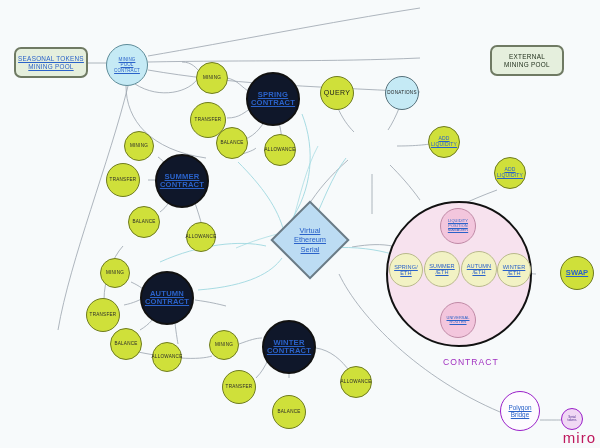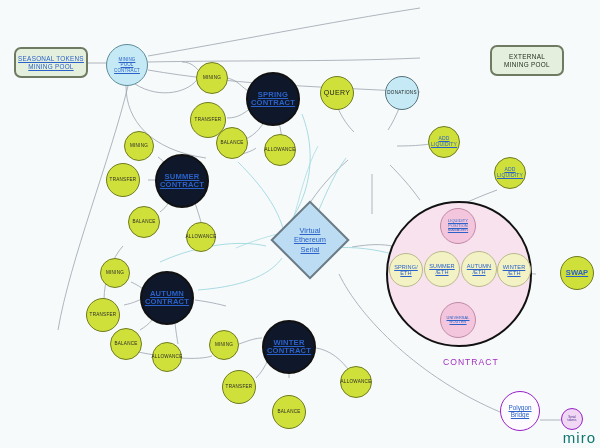--- a/index.html
+++ b/index.html
@@ -72,21 +72,21 @@
 
   
   #evm-wrap{position:absolute;}
   #evm-shape{position:absolute;left:0;top:0;width:100%;height:100%;
     background:#bcdcf3;border:2.4px solid #6b7b85;
     transform:rotate(45deg);box-sizing:border-box;}
   #evm-text{position:absolute;left:0;top:0;width:100%;height:100%;
     display:flex;align-items:center;justify-content:center;text-align:center;}
   #evm-text .lbl{color:#2a62c9;text-decoration:underline;font-size:7.4px;line-height:1.25;font-weight:500;}
 
-  #watermark{position:absolute;right:4px;bottom:2px;color:#0f766e;
+  #watermark{position:absolute;right:4px;bottom:2px;color:#be185d;
     font-size:15px;letter-spacing:1px;font-family:"Liberation Sans",sans-serif;}
 </style>
 </head>
 <body>
 
 <div id="canvas">
 
   <svg class="edges" viewBox="0 0 600 448">
     <g fill="none" stroke="#9aa3ad" stroke-width="0.8">
 

